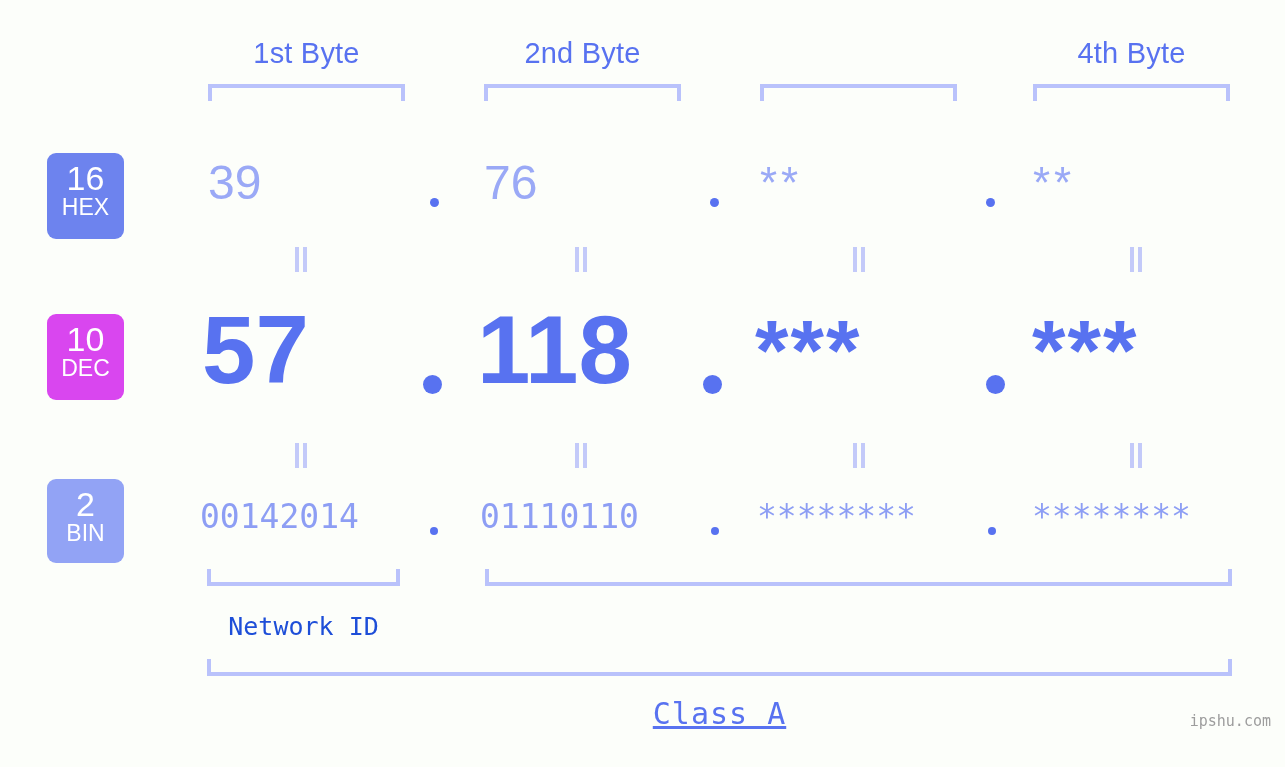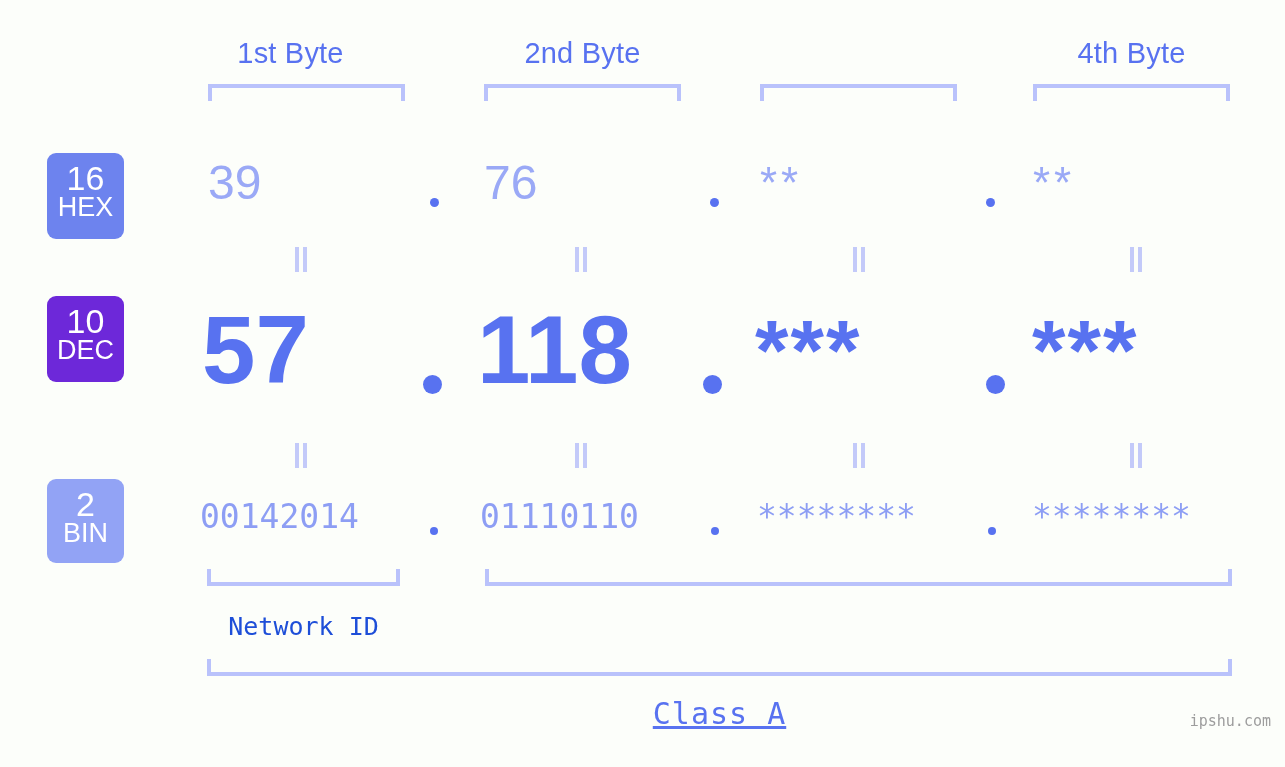--- a/index.html
+++ b/index.html
@@ -69,27 +69,27 @@
   }
   .badge .num {
     display: block;
     font-size: 34px;
     line-height: 36px;
     font-weight: 400;
     font-family: "Liberation Sans", sans-serif;
   }
   .badge .abbr {
     display: block;
-    font-size: 27px;
+    font-size: 23px;
     line-height: 23px;
     font-weight: 400;
     font-family: "Liberation Sans", sans-serif;
   }
   #badge-hex { top: 153px; height: 86px; background: #6d83ee; }
-  #badge-dec { top: 296px; height: 86px; background: #6d28d9; }
+  #badge-dec { top: 314px; height: 86px; background: #d946ef; }
   #badge-bin { top: 479px; height: 84px; background: #92a3f5; }
 
   
   .value-cell {
     position: absolute;
     text-align: left;
   }
 
   .row-hex .value-cell {
     top: 152px;
@@ -190,21 +190,21 @@
     font-size: 15px;
     color: #9d9d9d;
     font-family: "DejaVu Sans Mono", monospace;
   }
 </style>
 </head>
 <body>
 
 <div class="stage">
 
-  <div class="byte-header" style="left:192px;width:197px;">1st Byte</div>
+  <div class="byte-header" style="left:208px;width:197px;">1st Byte</div>
   <div class="byte-header" style="left:484px;width:197px;">2nd Byte</div>
   <div class="byte-header" style="left:1033px;width:197px;">4th Byte</div>
 
   <div class="bracket-top" style="left:208px;width:197px;"></div>
   <div class="bracket-top" style="left:484px;width:197px;"></div>
   <div class="bracket-top" style="left:760px;width:197px;"></div>
   <div class="bracket-top" style="left:1033px;width:197px;"></div>
 
   <div class="badge" id="badge-hex">
     <span class="num">16</span>

